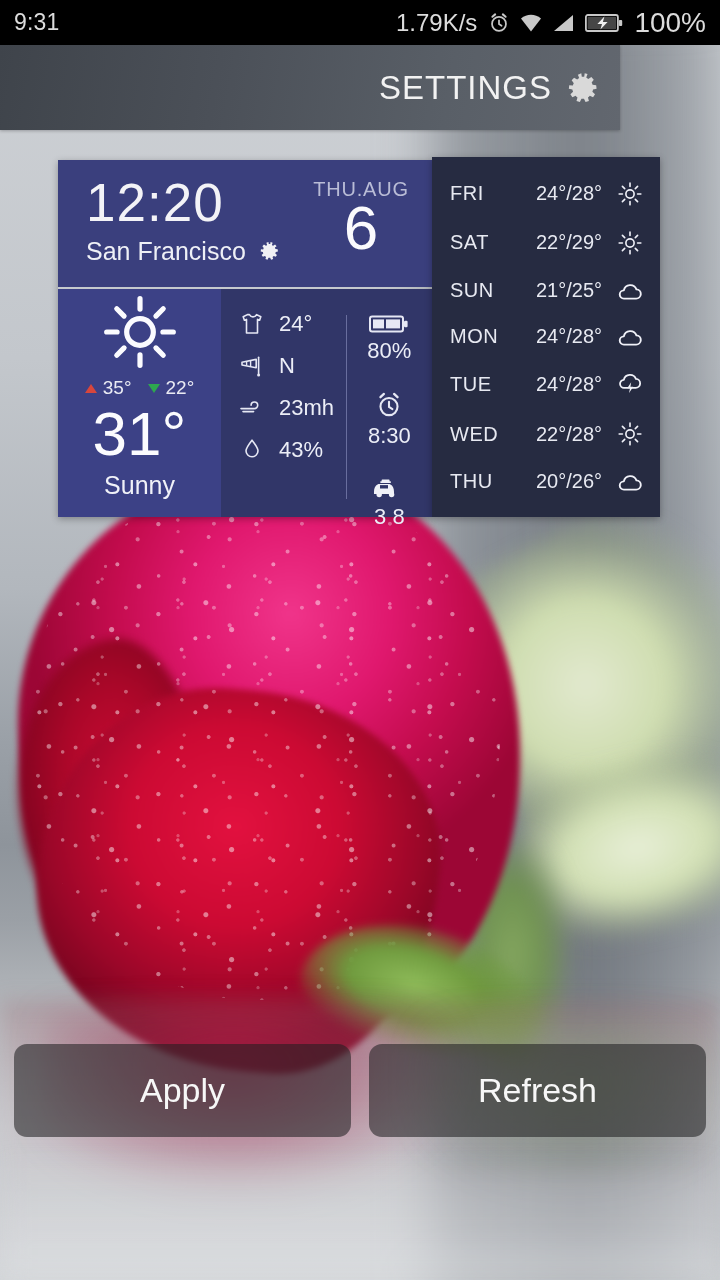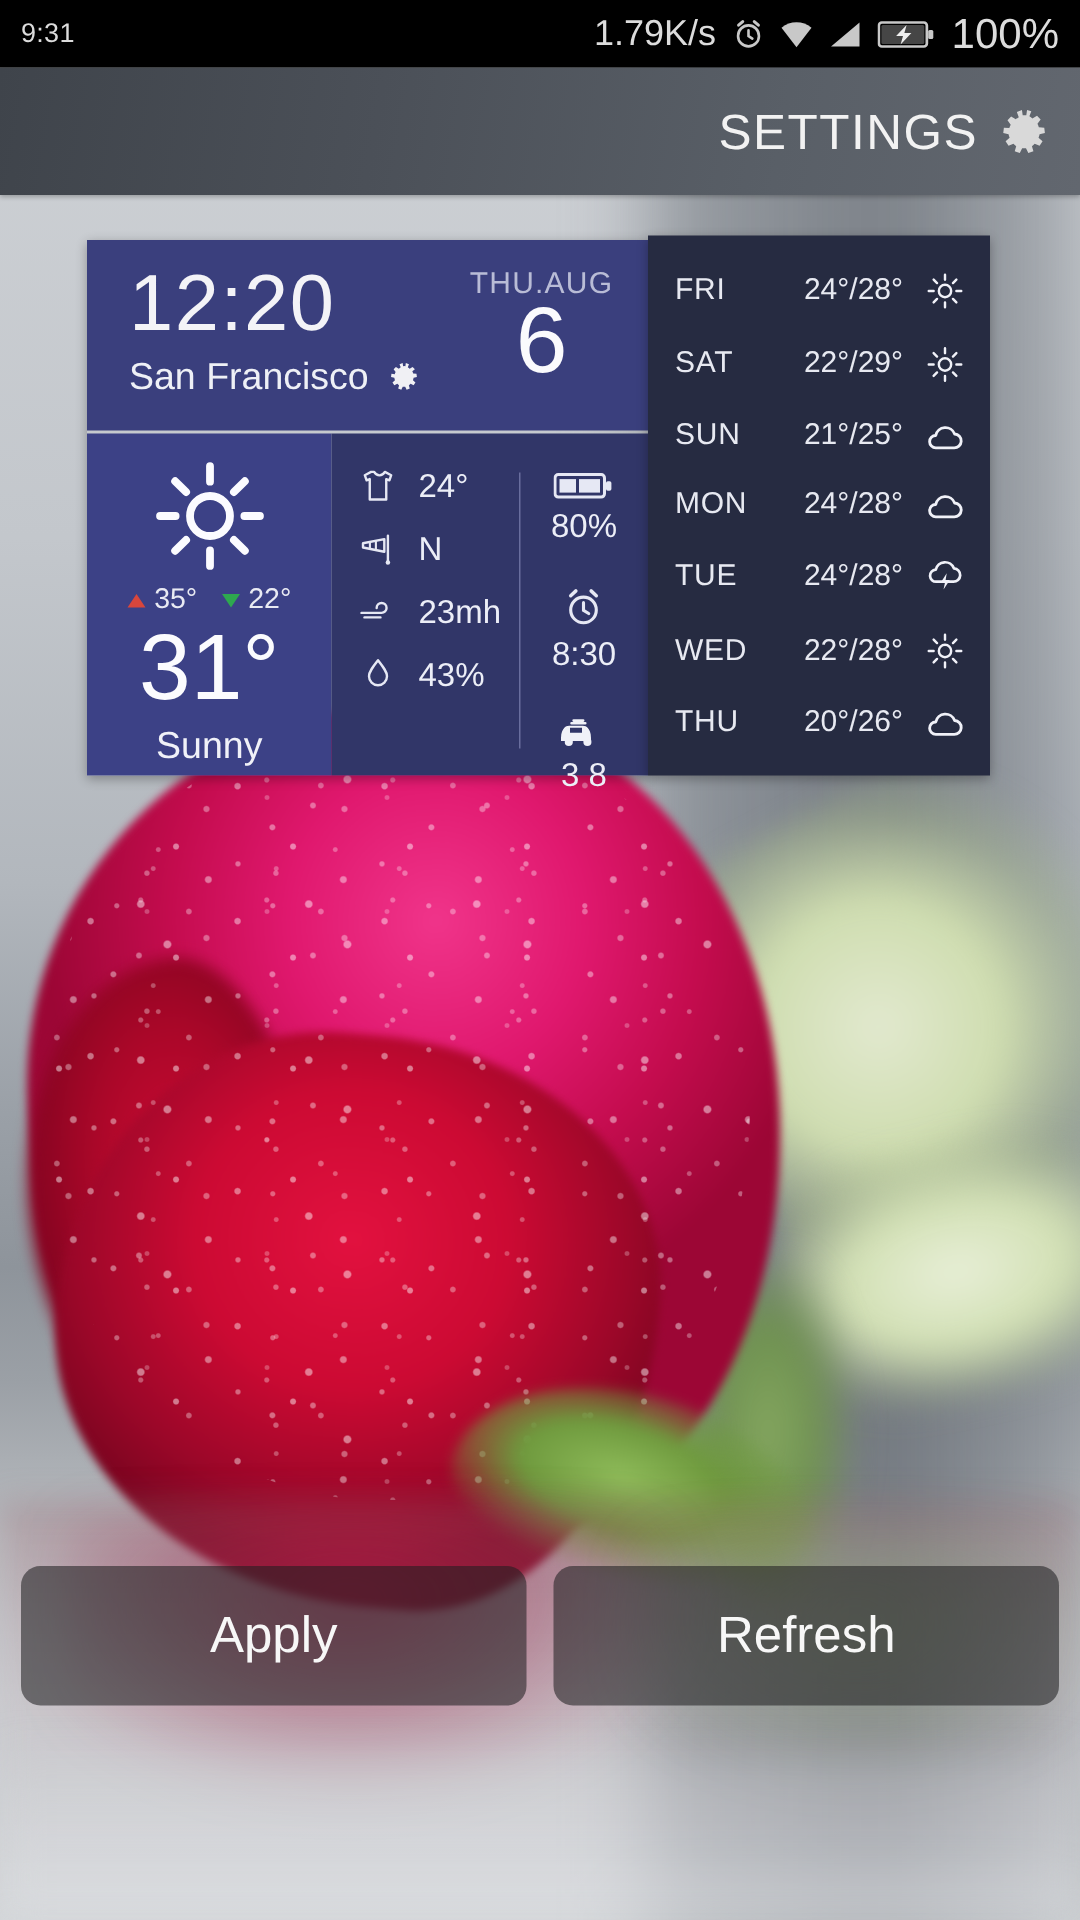--- a/index.html
+++ b/index.html
@@ -140,33 +140,33 @@
   #statusbar {
     position: absolute; left: 0; top: 0;
     width: 720px; height: 45px;
     background: #000;
     display: flex; align-items: center;
     padding: 0 14px;
     color: #d6d6d6;
     font-size: 24px;
     z-index: 40;
   }
-  #sb-time { font-size: 18px; letter-spacing: .2px; color: #dcdcdc; }
+  #sb-time { font-size: 23px; letter-spacing: .2px; color: #dcdcdc; }
   #sb-right {
     margin-left: auto;
     display: flex; align-items: center; gap: 9px;
   }
   #sb-net { font-size: 24px; color: #dcdcdc; margin-right: 2px; }
   #sb-pct { font-size: 28px; color: #dcdcdc; margin-left: 2px; }
   .sb-ico { display: block; }
 
   
   #header {
     position: absolute; left: 0; top: 45px;
-    width: 720px; height: 85px;
+    width: 620px; height: 85px;
     background: linear-gradient(100deg,#3f444b 0%, #4b5058 35%, #595f67 72%, #62676f 100%);
     display: flex; align-items: center; justify-content: flex-end;
     padding-right: 20px;
     z-index: 30;
     box-shadow: 0 1px 3px rgba(0,0,0,.25);
   }
   #settings-btn {
     display: flex; align-items: center; gap: 14px;
     cursor: pointer;
   }
@@ -208,21 +208,21 @@
   #widget-bottom {
     position: relative;
     display: flex;
     height: 228px;
     margin-top: 2px;
   }
   #now-panel {
     width: 163px;
     background: #3c4186;
     display: flex; flex-direction: column; align-items: center;
-    padding-top: 16px;
+    padding-top: 4px;
   }
   #now-hilo {
     display: flex; align-items: center; gap: 16px;
     margin-top: 6px;
   }
   .hilo-item { display: flex; align-items: center; gap: 6px; color: #e9eaf3; font-size: 19px; }
   .tri-up {
     width: 0; height: 0;
     border-left: 6px solid transparent; border-right: 6px solid transparent;
     border-bottom: 9px solid #d8463c;

